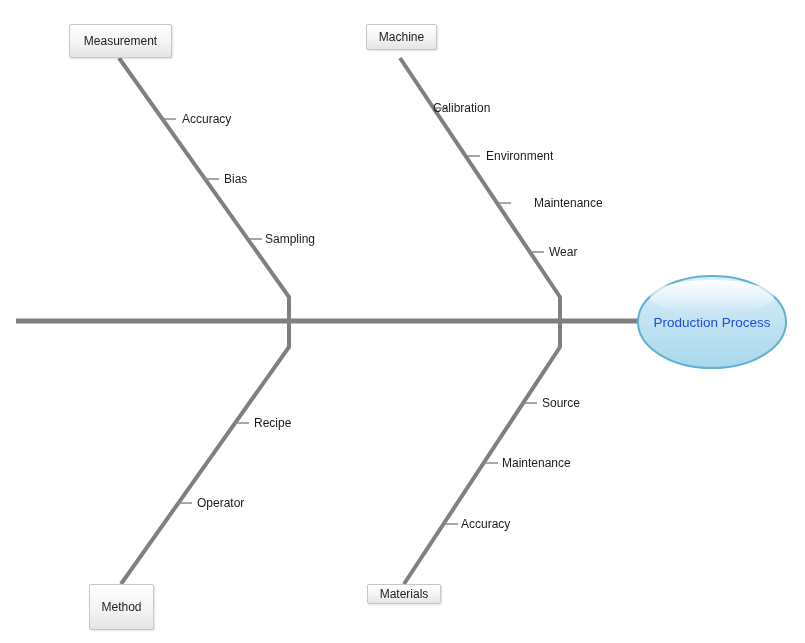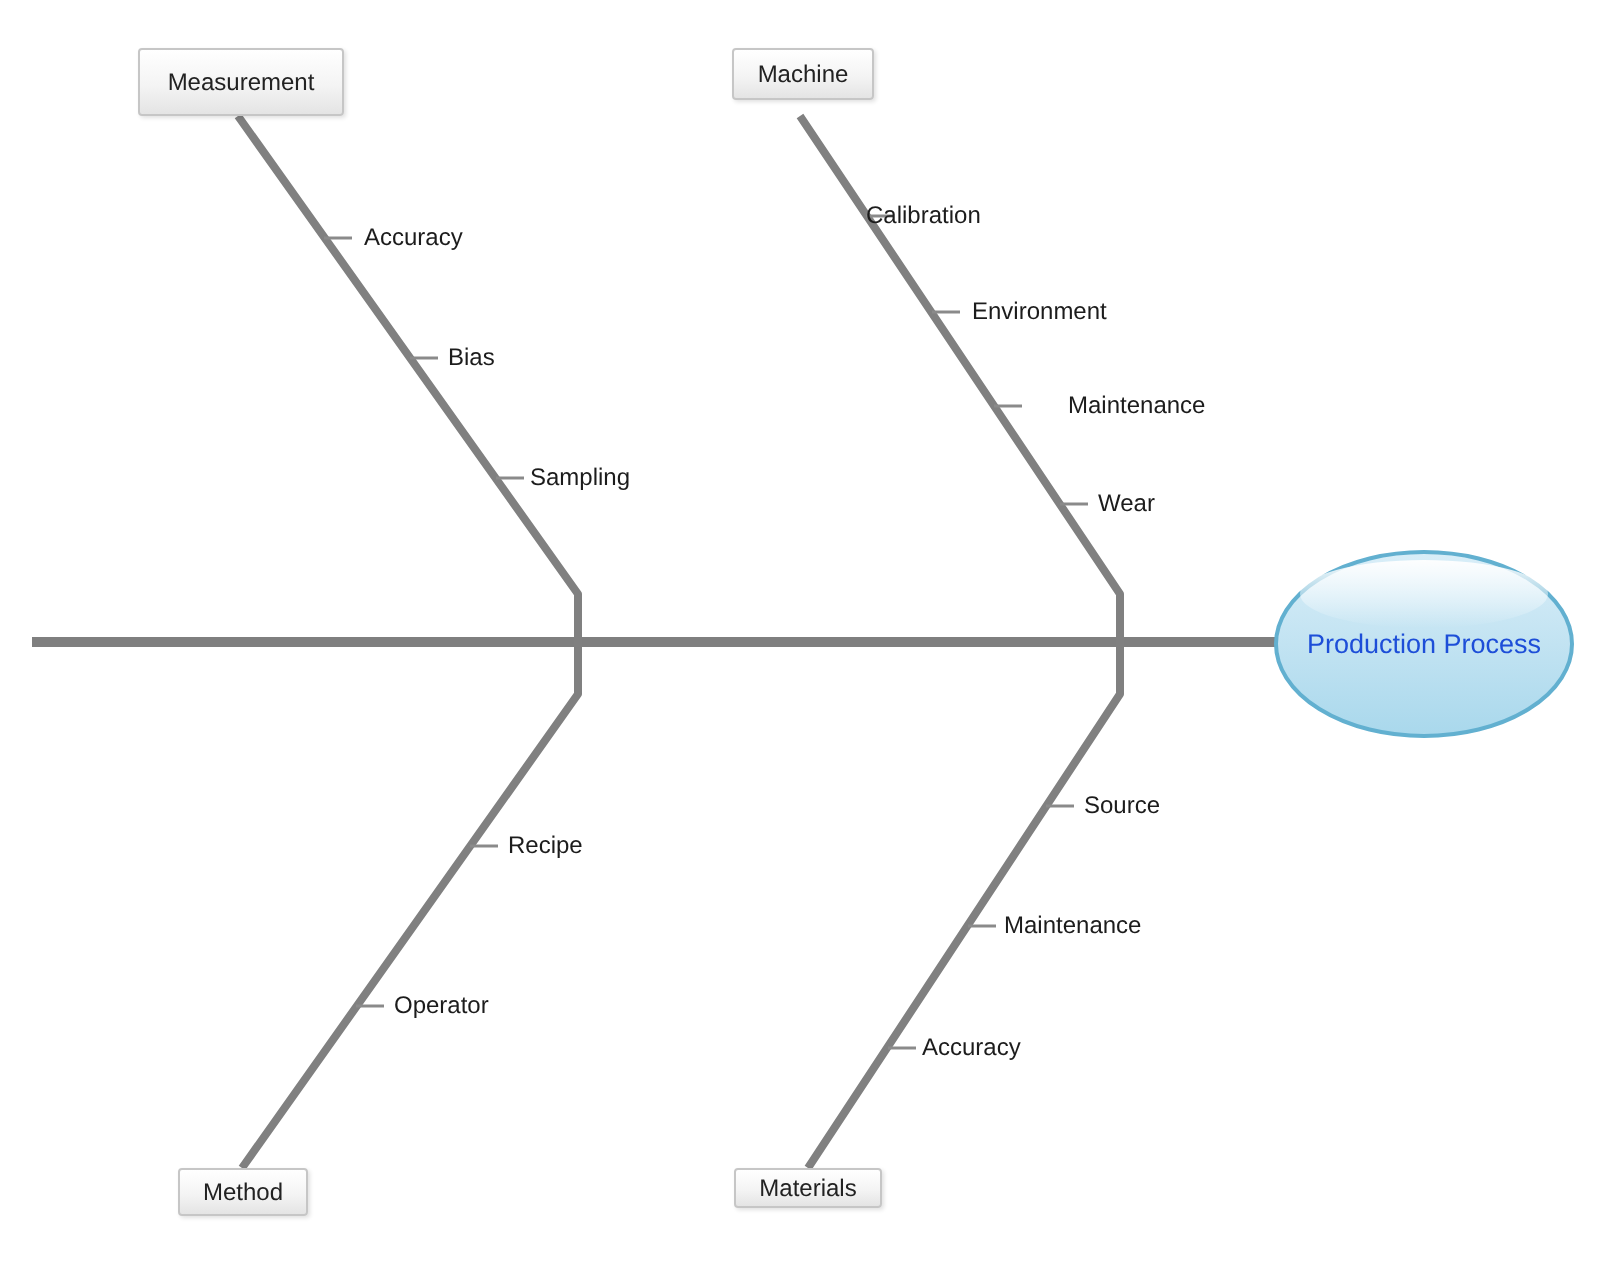--- a/index.html
+++ b/index.html
@@ -29,21 +29,21 @@
     border: 1px solid #c6c6c6;
     border-radius: 2px;
     box-shadow: 1px 1px 2px rgba(0,0,0,0.12);
     font-size: 12px;
     color: #222222;
     box-sizing: border-box;
     white-space: nowrap;
   }
   .box-measurement { left: 69px;  top: 24px;  width: 103px; height: 34px; }
   .box-machine     { left: 366px; top: 24px;  width: 71px;  height: 26px; }
-  .box-method      { left: 89px;  top: 584px; width: 65px;  height: 24px; text-align: center; }
+  .box-method      { left: 89px;  top: 584px; width: 65px;  height: 46px; text-align: center; }
   .box-materials   { left: 367px; top: 584px; width: 74px;  height: 20px; }
   .cause-label {
     position: absolute;
     transform: translateY(-52%);
     font-size: 12px;
     color: #1c1c1c;
     white-space: nowrap;
   }
   .effect-label {
     position: absolute;

